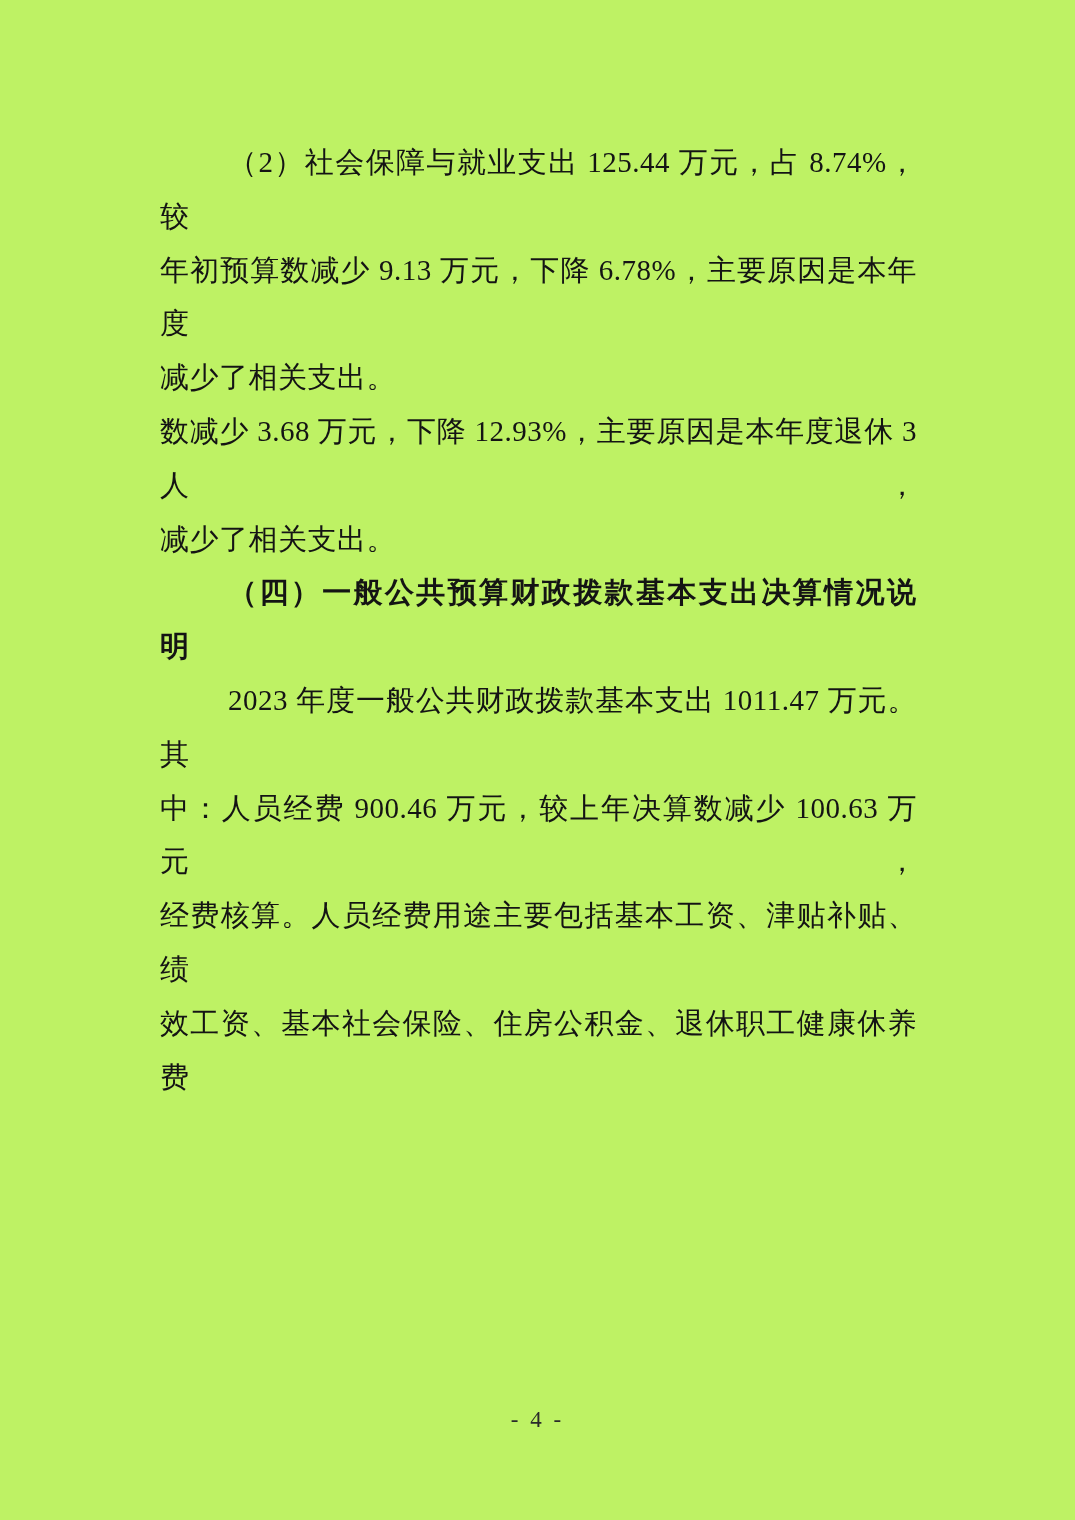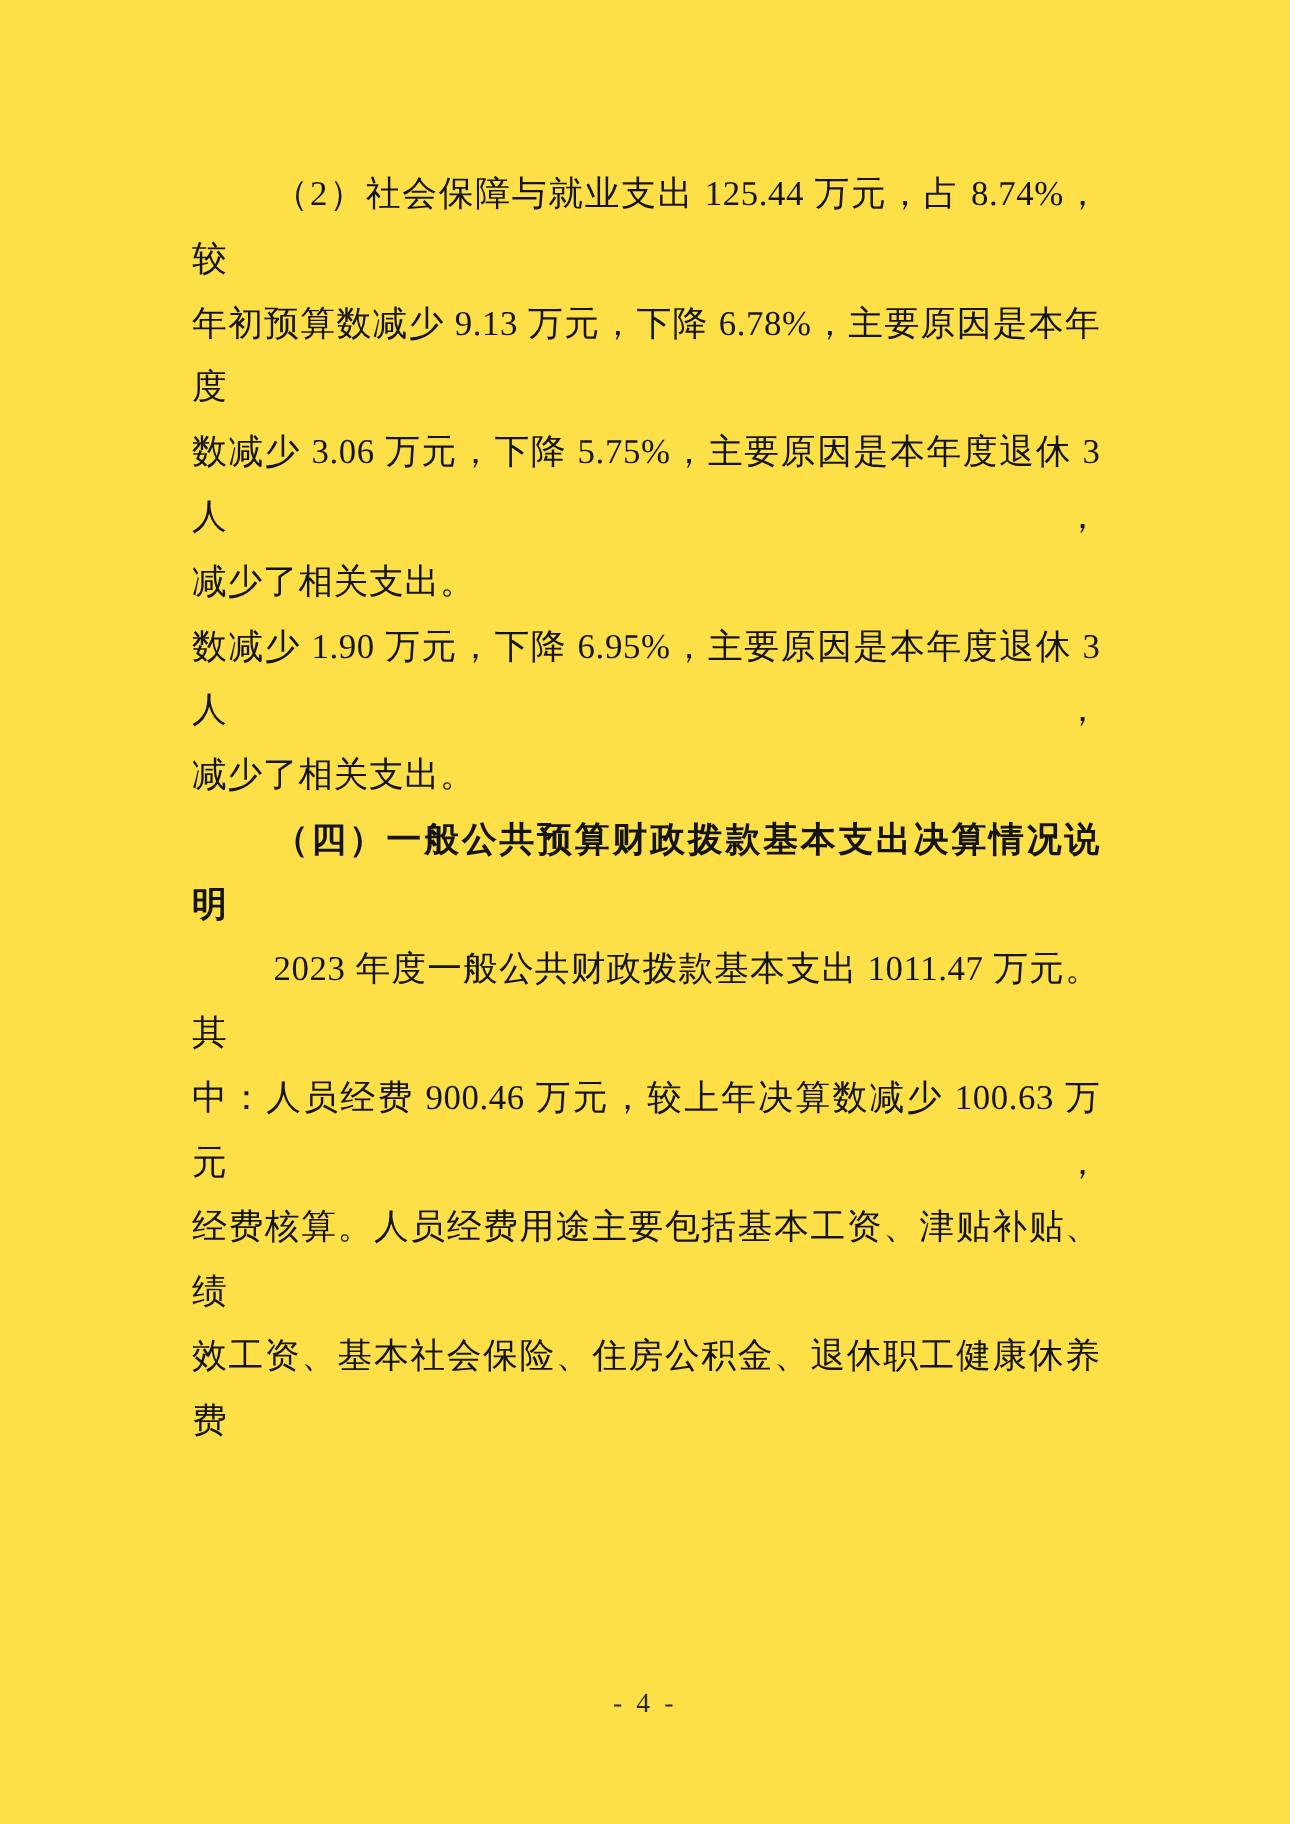--- a/index.html
+++ b/index.html
@@ -1,21 +1,21 @@
 <!DOCTYPE html>
 <html><head>
 <meta charset="utf-8">
 <style>
   * { margin: 0; padding: 0; box-sizing: border-box; }
   html, body { background: #ffffff; }
   .page {
     position: relative;
     width: 1075px;
     height: 1520px;
-    background: #fde047;
+    background: #bef264;
     color: #141414;
     font-family: "Liberation Serif", "DejaVu Serif", serif;
     overflow: hidden;
   }
   .doc-body {
     position: absolute;
     left: 160px;
     top: 136px;
     width: 757px;
   }
@@ -51,26 +51,25 @@
 
 <div class="page">
   <div class="doc-body">
 
     <div class="para">
       <div class="line first">（2）社会保障与就业支出 125.44 万元，占 8.74%，较</div>
       <div class="line">年初预算数减少 9.13 万元，下降 6.78%，主要原因是本年度</div>
     </div>
 
     <div class="para">
-      <div class="line">数减少 3.06 万元，下降 5.75%，主要原因是本年度退休 3 人，</div>
       <div class="line last">减少了相关支出。</div>
     </div>
 
     <div class="para">
-      <div class="line">数减少 1.90 万元，下降 6.95%，主要原因是本年度退休 3 人，</div>
+      <div class="line">数减少 3.68 万元，下降 12.93%，主要原因是本年度退休 3 人，</div>
       <div class="line last">减少了相关支出。</div>
     </div>
 
     <div class="para heading">
       <div class="line first last">（四）一般公共预算财政拨款基本支出决算情况说明</div>
     </div>
 
     <div class="para">
       <div class="line first">2023 年度一般公共财政拨款基本支出 1011.47 万元。其</div>
       <div class="line">中：人员经费 900.46 万元，较上年决算数减少 100.63 万元，</div>

